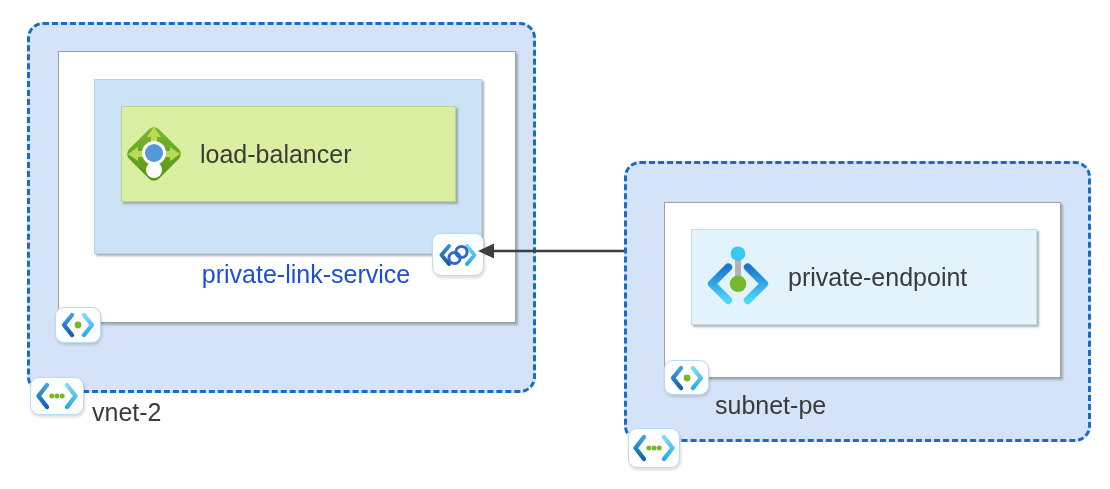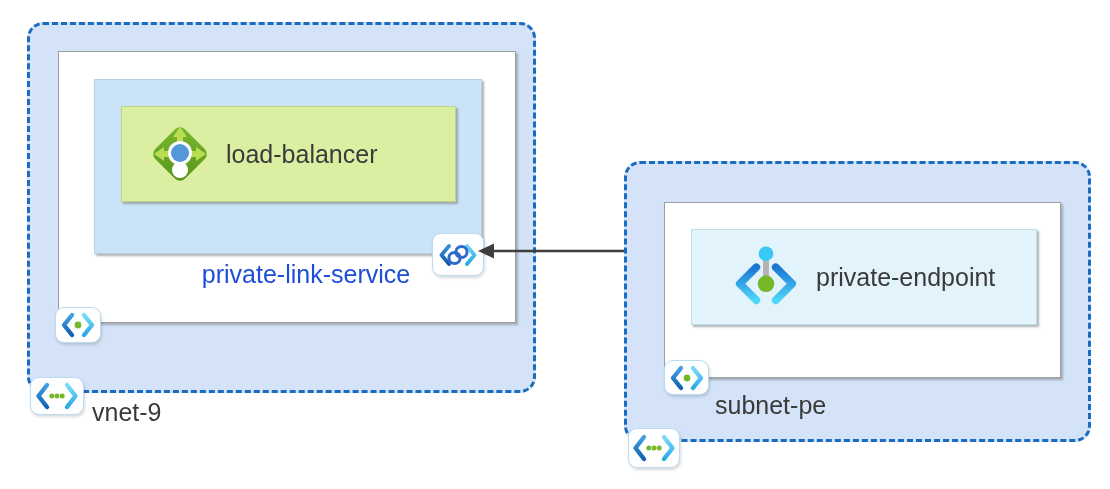--- a/index.html
+++ b/index.html
@@ -17,26 +17,26 @@
     background:#ffffff;border:1px solid #9f9f9f;
     box-shadow:2px 2px 2px rgba(120,125,130,.55);
   }
   .pls-box{
     background:#cbe3f7;border:1px solid rgba(150,175,200,.35);
     box-shadow:2px 2px 2px rgba(120,125,130,.6);
   }
   .lb-box{
     background:#dbefa3;border:1px solid rgba(140,160,95,.35);
     box-shadow:2px 2px 2px rgba(120,125,130,.6);
-    display:flex;align-items:center;padding-left:26px;gap:14px;
+    display:flex;align-items:center;gap:14px;
   }
   .pe-box{
     background:#e2f3fb;border:1px solid rgba(150,190,210,.4);
     box-shadow:2px 2px 2px rgba(120,125,130,.6);
-    display:flex;align-items:center;padding-left:38px;gap:14px;
+    display:flex;align-items:center;padding-left:10px;gap:14px;
   }
   .chip{
     position:absolute;background:#ffffff;border:1px solid #b9dcf2;border-radius:9px;
     box-shadow:1px 2px 3px rgba(0,0,0,.15);
     display:flex;align-items:center;justify-content:center;box-sizing:border-box;
   }
   .lbl{font-size:25px;line-height:27px;color:#3a3a3a;white-space:nowrap;}
   .caption{position:absolute;font-size:25px;line-height:27px;color:#3a3a3a;white-space:nowrap;}
   .center-caption{
     position:absolute;left:50%;transform:translateX(calc(-50% + 18px));
@@ -135,21 +135,21 @@
               <stop offset="1" stop-color="#2aa9e6"></stop>
           </linearGradient>
         </defs>
         <path d="M12 4 L3.5 15 L12 26" fill="none" stroke="url(#gV1b)" stroke-width="4.4" stroke-linecap="round" stroke-linejoin="round"></path>
         <circle cx="16.8" cy="15" r="2.5" fill="#76b82a"></circle>
         <circle cx="22" cy="15" r="2.5" fill="#76b82a"></circle>
         <circle cx="27.2" cy="15" r="2.5" fill="#76b82a"></circle>
         <path d="M32 4 L40.5 15 L32 26" fill="none" stroke="url(#gV1c)" stroke-width="4.4" stroke-linecap="round" stroke-linejoin="round"></path>
       </svg>
     </div>
-    <div class="caption" style="left:62px;top:374px">vnet-9</div>
+    <div class="caption" style="left:62px;top:374px">vnet-2</div>
   </div>
 
   <svg class="abs" style="left:476px;top:235px" width="260" height="32">
     <line x1="16" y1="16" x2="244" y2="16" stroke="#3e3e3e" stroke-width="2.6"></line>
     <polygon points="2,16 18,8.5 18,23.5" fill="#3e3e3e"></polygon>
     <polygon points="258,16 242,8.5 242,23.5" fill="#3e3e3e"></polygon>
   </svg>
 
   <div class="vnet" style="left:624px;top:161px;width:467px;height:281px">
 

